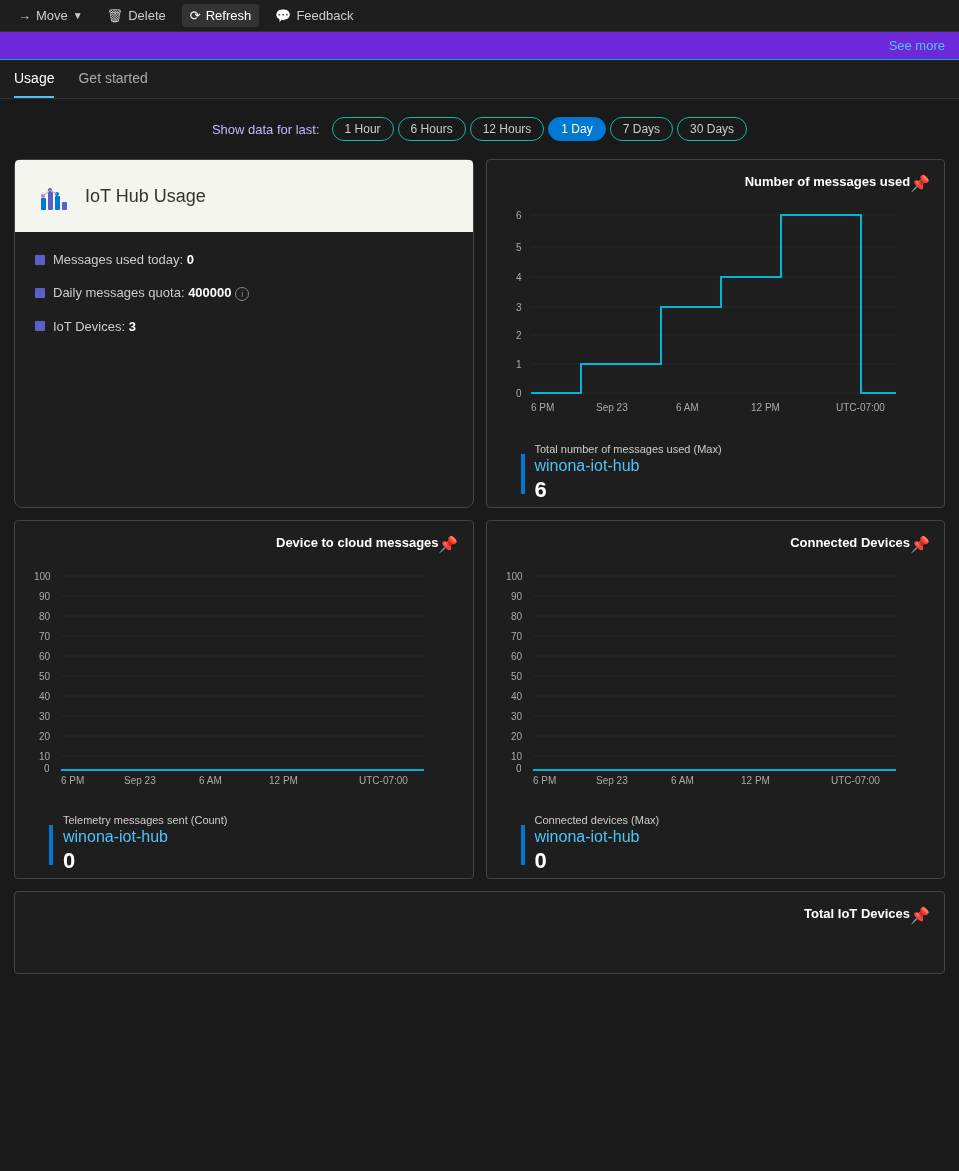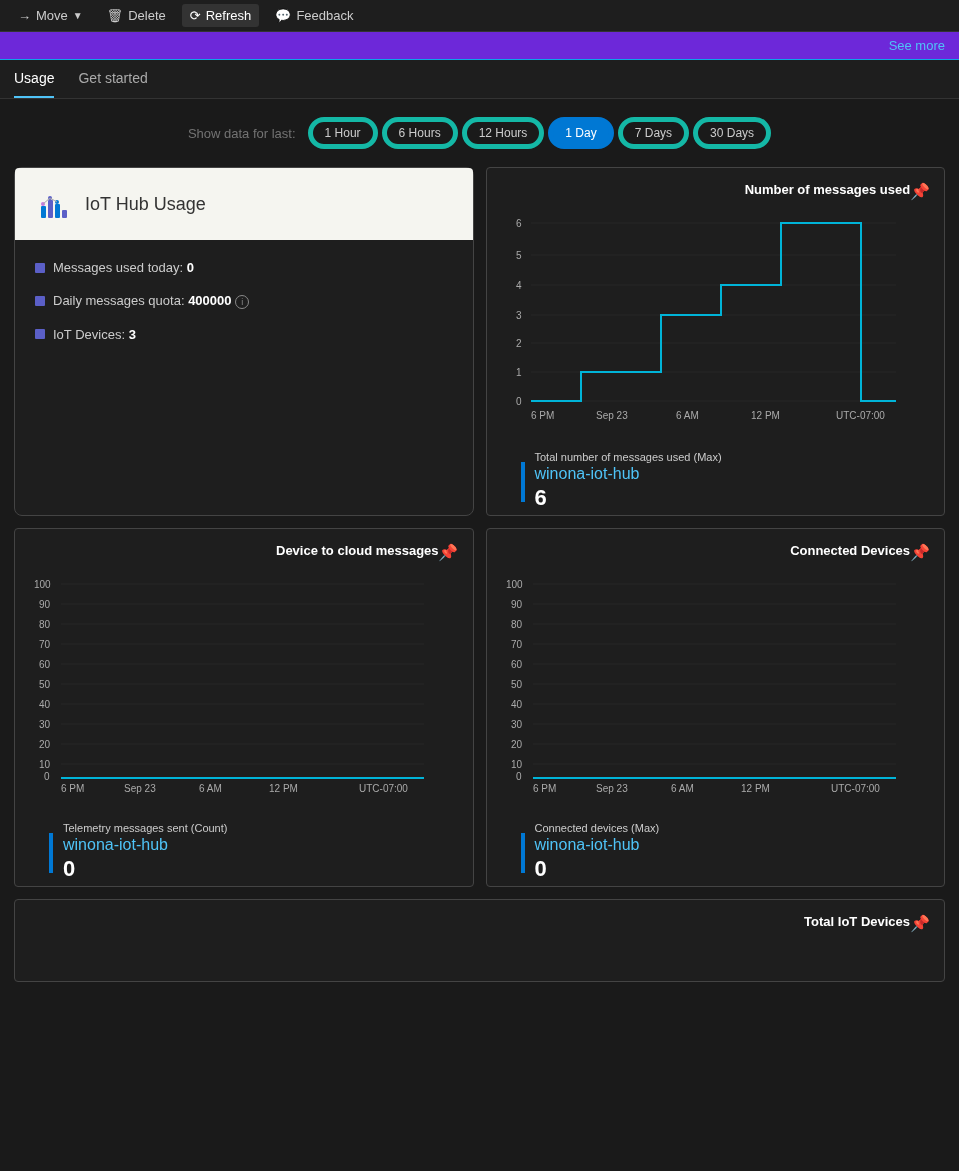--- a/index.html
+++ b/index.html
@@ -71,28 +71,28 @@
 
     
     .time-filter-row {
       display: flex;
       align-items: center;
       justify-content: center;
       padding: 18px 0 10px 0;
       gap: 4px;
     }
     .time-filter-label {
-      color: #737373;
+      color: #c4b5fd;
       font-size: 13px;
       margin-right: 8px;
     }
     .time-pill {
       padding: 4px 12px;
       border-radius: 20px;
-      border: 5px solid #14b8a6;
+      border: 1px solid #14b8a6;
       background: transparent;
       color: #ccc;
       cursor: pointer;
       font-size: 12px;
     }
     .time-pill.active {
       background: #0078d4;
       border-color: #0078d4;
       color: #ffffff;
     }

